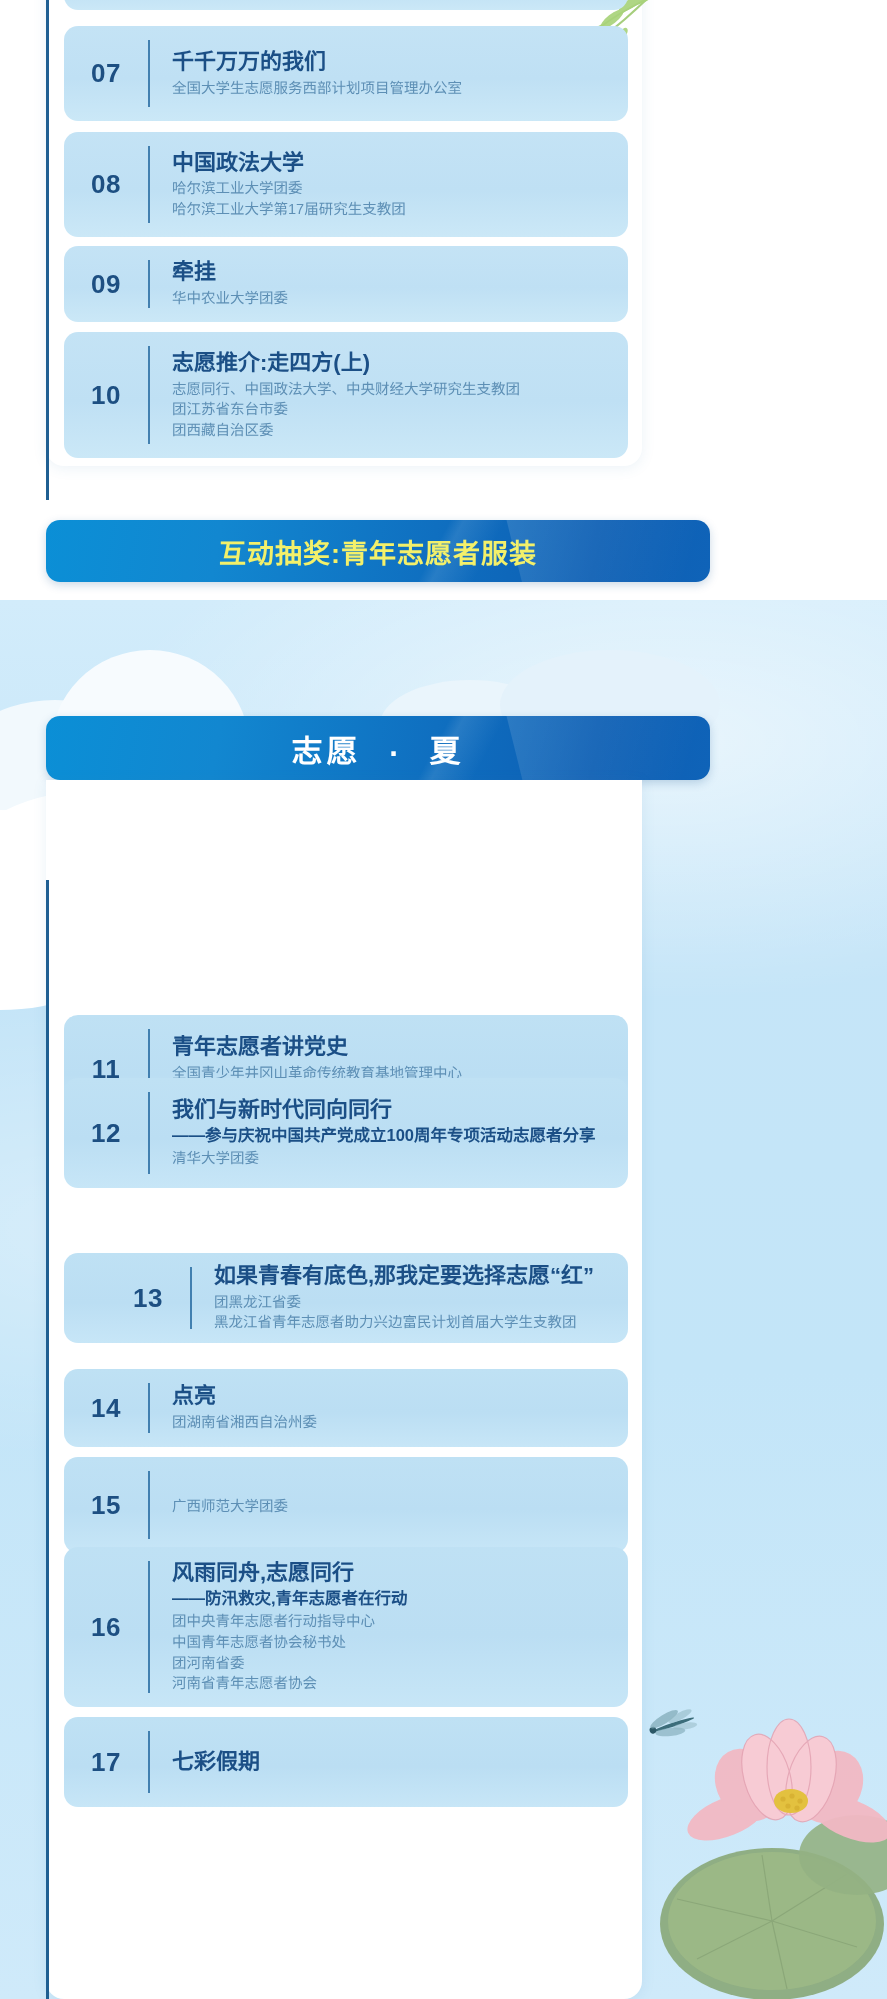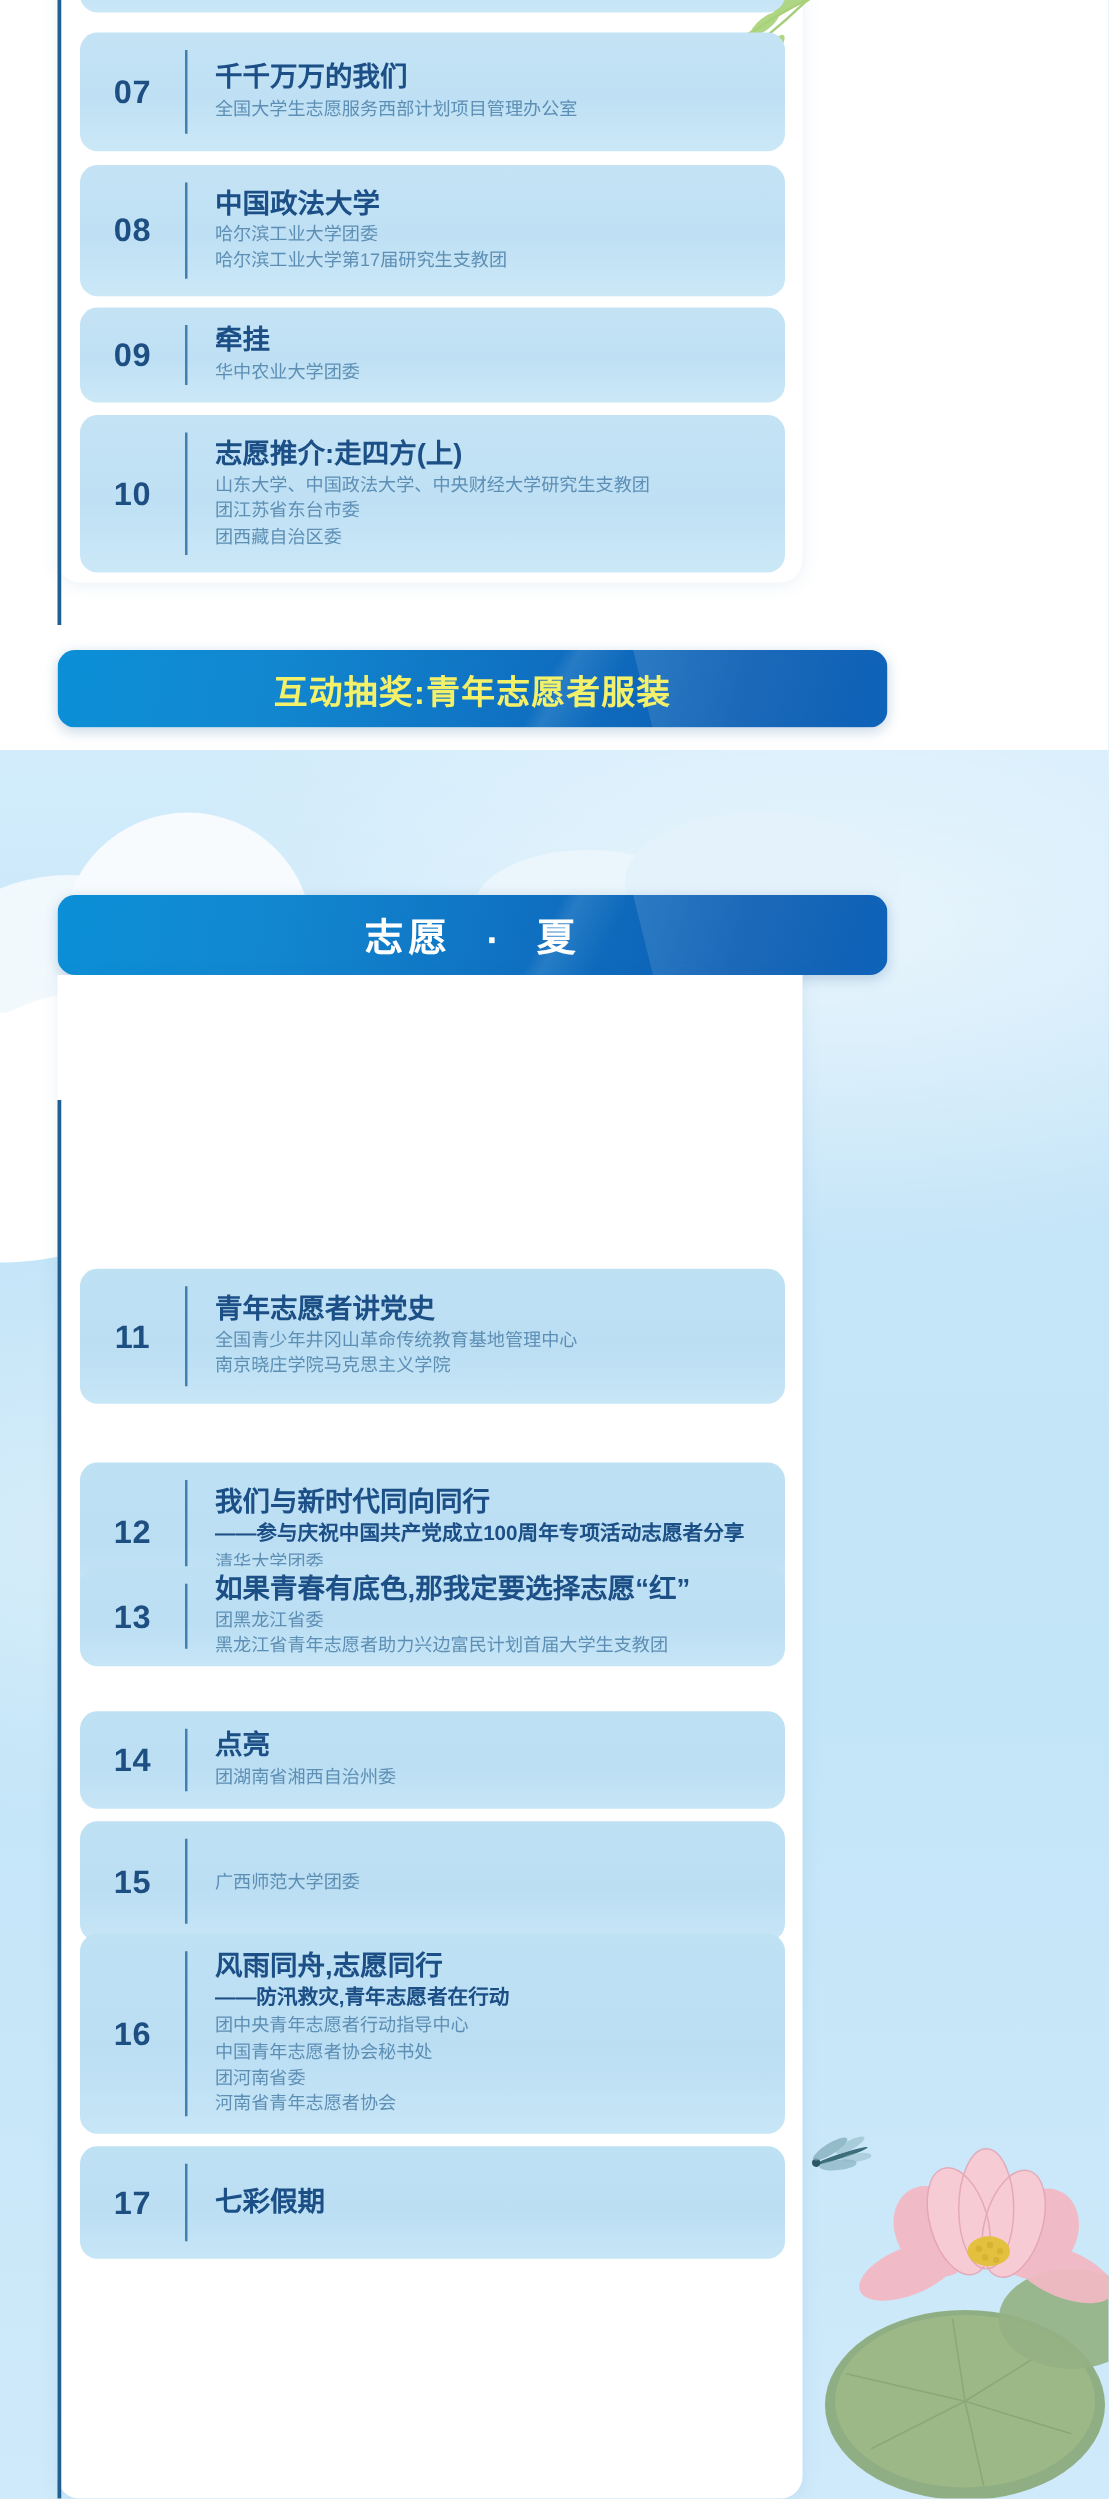--- a/index.html
+++ b/index.html
@@ -308,21 +308,21 @@
       </div>
     </div>
   </div>
 
   <div class="row" style="top:332px; height:126px;">
     <div class="row-num">10</div>
     <div class="row-divider"></div>
     <div class="row-body">
       <div class="row-title">志愿推介:走四方(上)</div>
       <div class="row-orgs">
-        <div class="row-org">山东大学、中国政法大学、中央财经大学研究生支教团</div>
+        <div class="row-org">志愿同行、中国政法大学、中央财经大学研究生支教团</div>
         <div class="row-org">团江苏省东台市委</div>
         <div class="row-org">团西藏自治区委</div>
       </div>
     </div>
   </div>
 
   <div class="banner" id="banner-lottery">
     <span class="banner-text">互动抽奖:青年志愿者服装</span>
   </div>
 
@@ -338,33 +338,33 @@
     <div class="row-divider"></div>
     <div class="row-body">
       <div class="row-title">青年志愿者讲党史</div>
       <div class="row-orgs">
         <div class="row-org">全国青少年井冈山革命传统教育基地管理中心</div>
         <div class="row-org">南京晓庄学院马克思主义学院</div>
       </div>
     </div>
   </div>
 
-  <div class="row bottomrow" style="top:1170px; height:110px;">
+  <div class="row bottomrow" style="top:1078px; height:110px;">
     <div class="row-num">12</div>
     <div class="row-divider"></div>
     <div class="row-body">
       <div class="row-title">我们与新时代同向同行</div>
       <div class="row-subtitle">——参与庆祝中国共产党成立100周年专项活动志愿者分享</div>
       <div class="row-orgs">
         <div class="row-org">清华大学团委</div>
       </div>
     </div>
   </div>
 
-  <div class="row bottomrow" style="top:1253px; height:80px;">
+  <div class="row bottomrow" style="top:1253px; height:90px;padding-left:42px;">
     <div class="row-num">13</div>
     <div class="row-divider"></div>
     <div class="row-body">
       <div class="row-title">如果青春有底色,那我定要选择志愿“红”</div>
       <div class="row-orgs">
         <div class="row-org">团黑龙江省委</div>
         <div class="row-org">黑龙江省青年志愿者助力兴边富民计划首届大学生支教团</div>
       </div>
     </div>
   </div>

